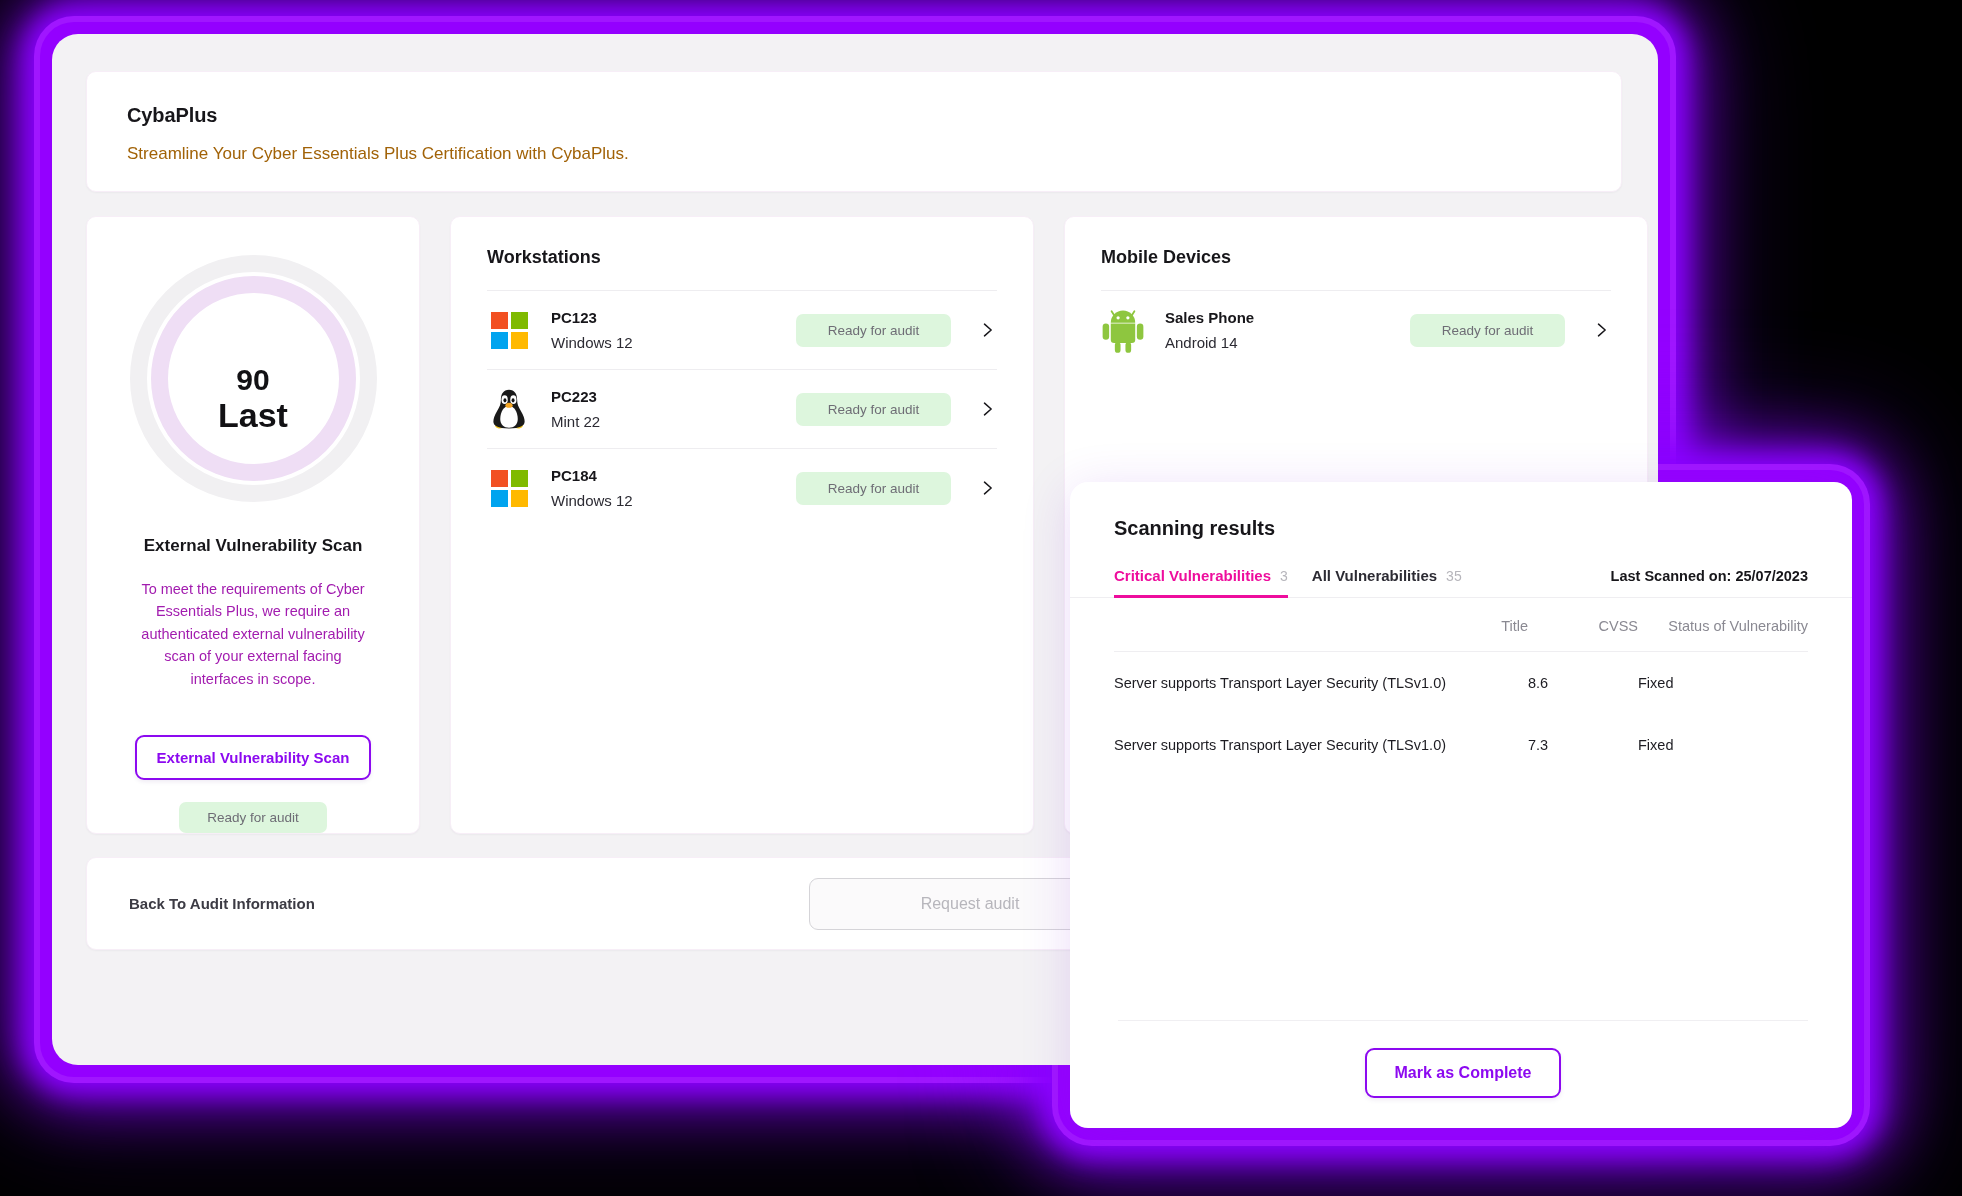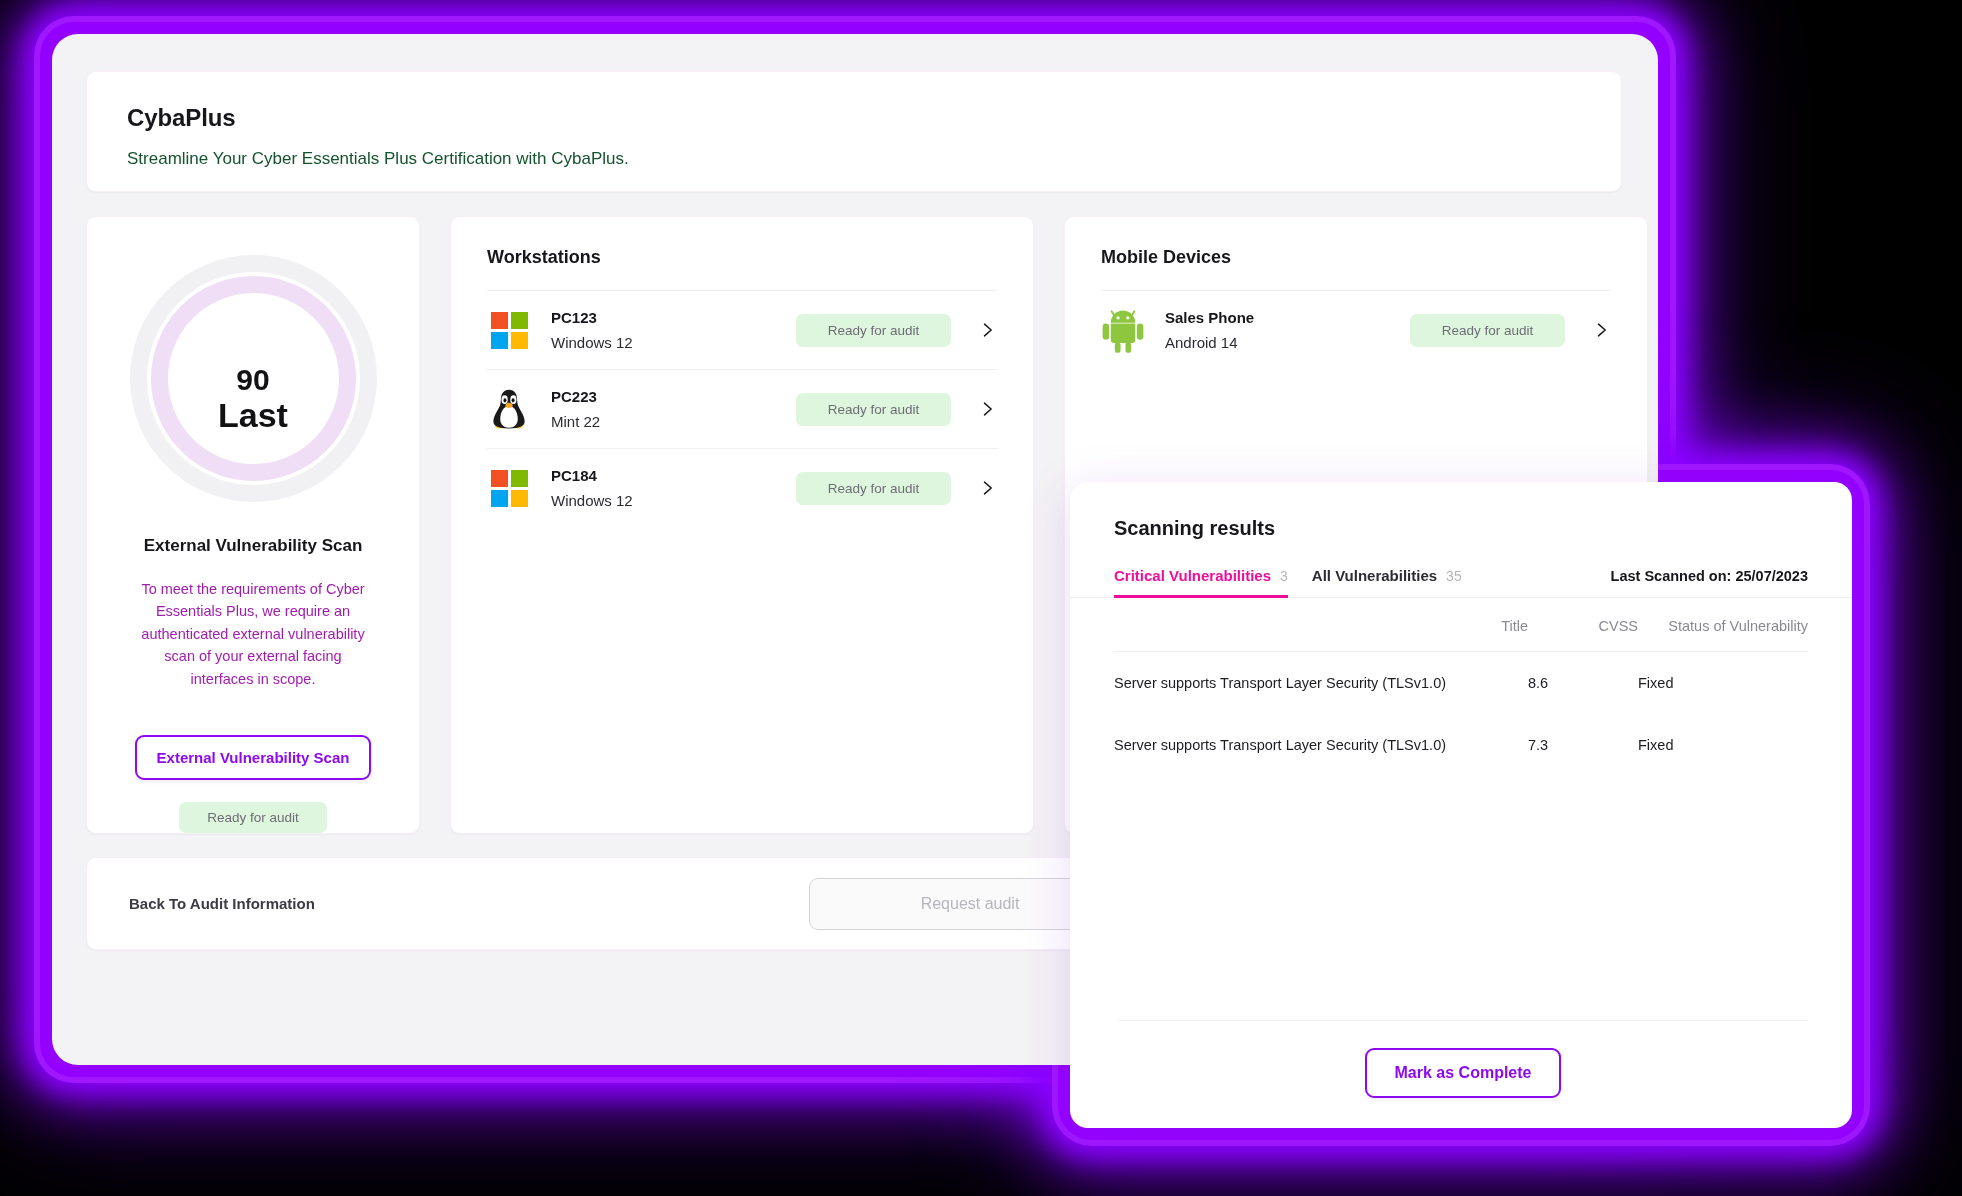--- a/index.html
+++ b/index.html
@@ -60,29 +60,29 @@
   }
 
   
   .header-card {
     position: absolute;
     left: 34px; top: 37px;
     width: 1536px; height: 121px;
     padding: 32px 40px;
   }
   .app-title {
-    font-size: 24px;
+    font-size: 20px;
     font-weight: bold;
     color: #17161a;
     letter-spacing: -0.1px;
   }
   .app-sub {
     margin-top: 17px;
     font-size: 17px;
-    color: #14532d;
+    color: #a16207;
   }
 
   
   .col {
     position: absolute;
     top: 182px;
   }
   .col-scan   { left: 34px;  width: 334px; height: 618px; }
   .col-ws     { left: 398px; width: 584px; height: 618px; }
   .col-mobile { left: 1012px; width: 584px; height: 618px; }

